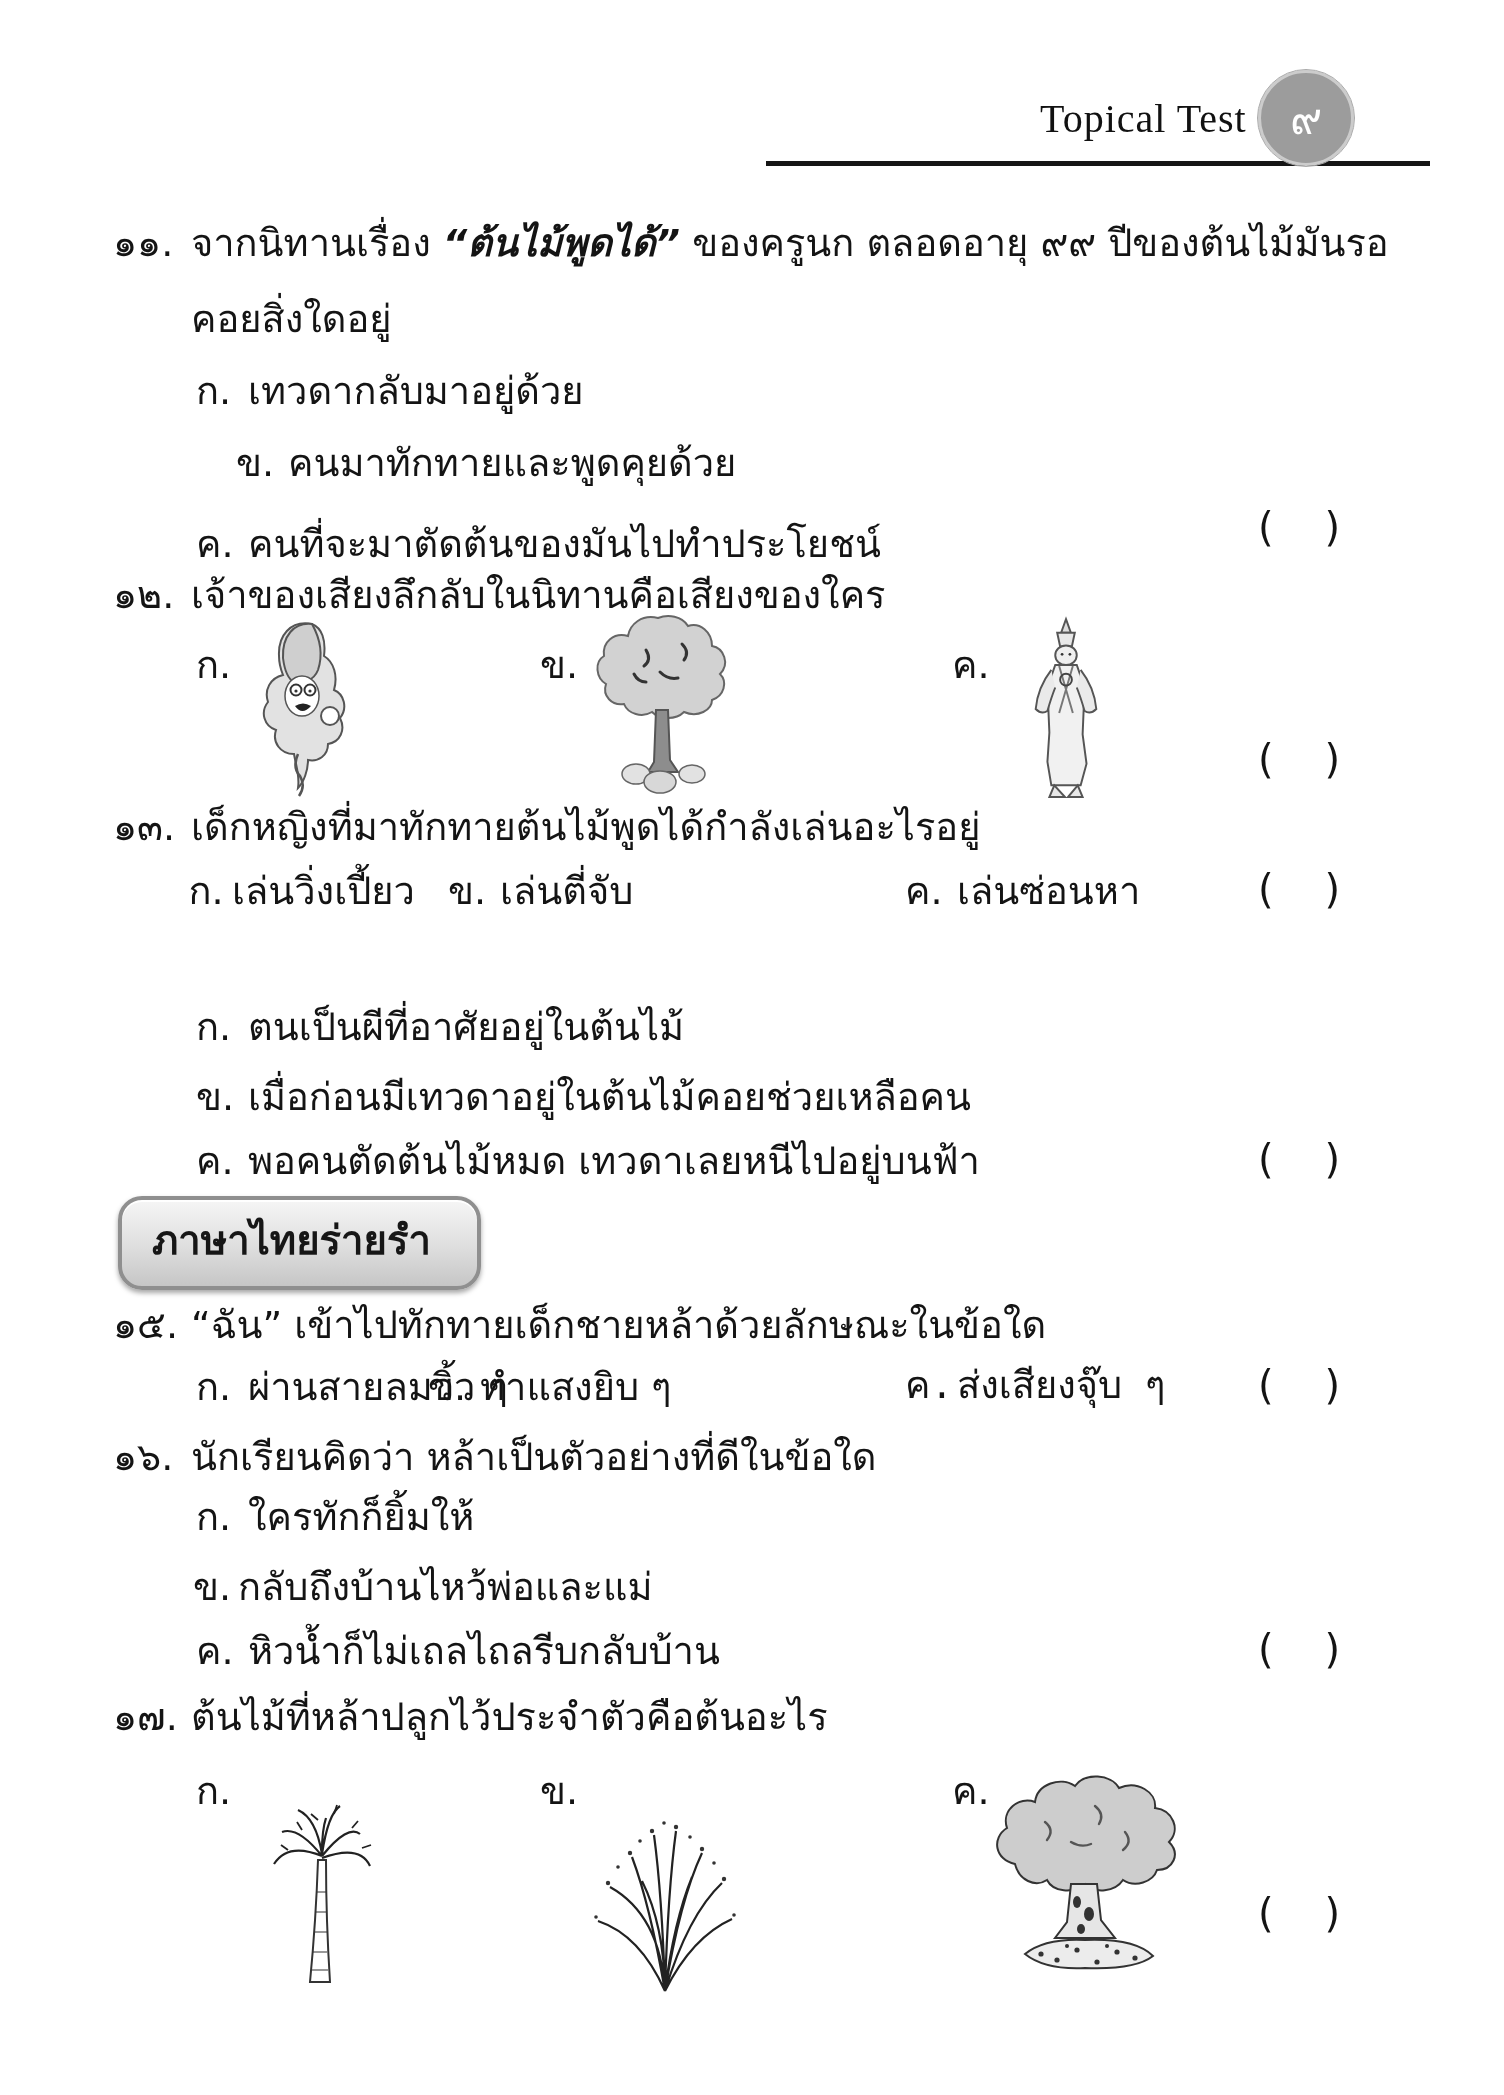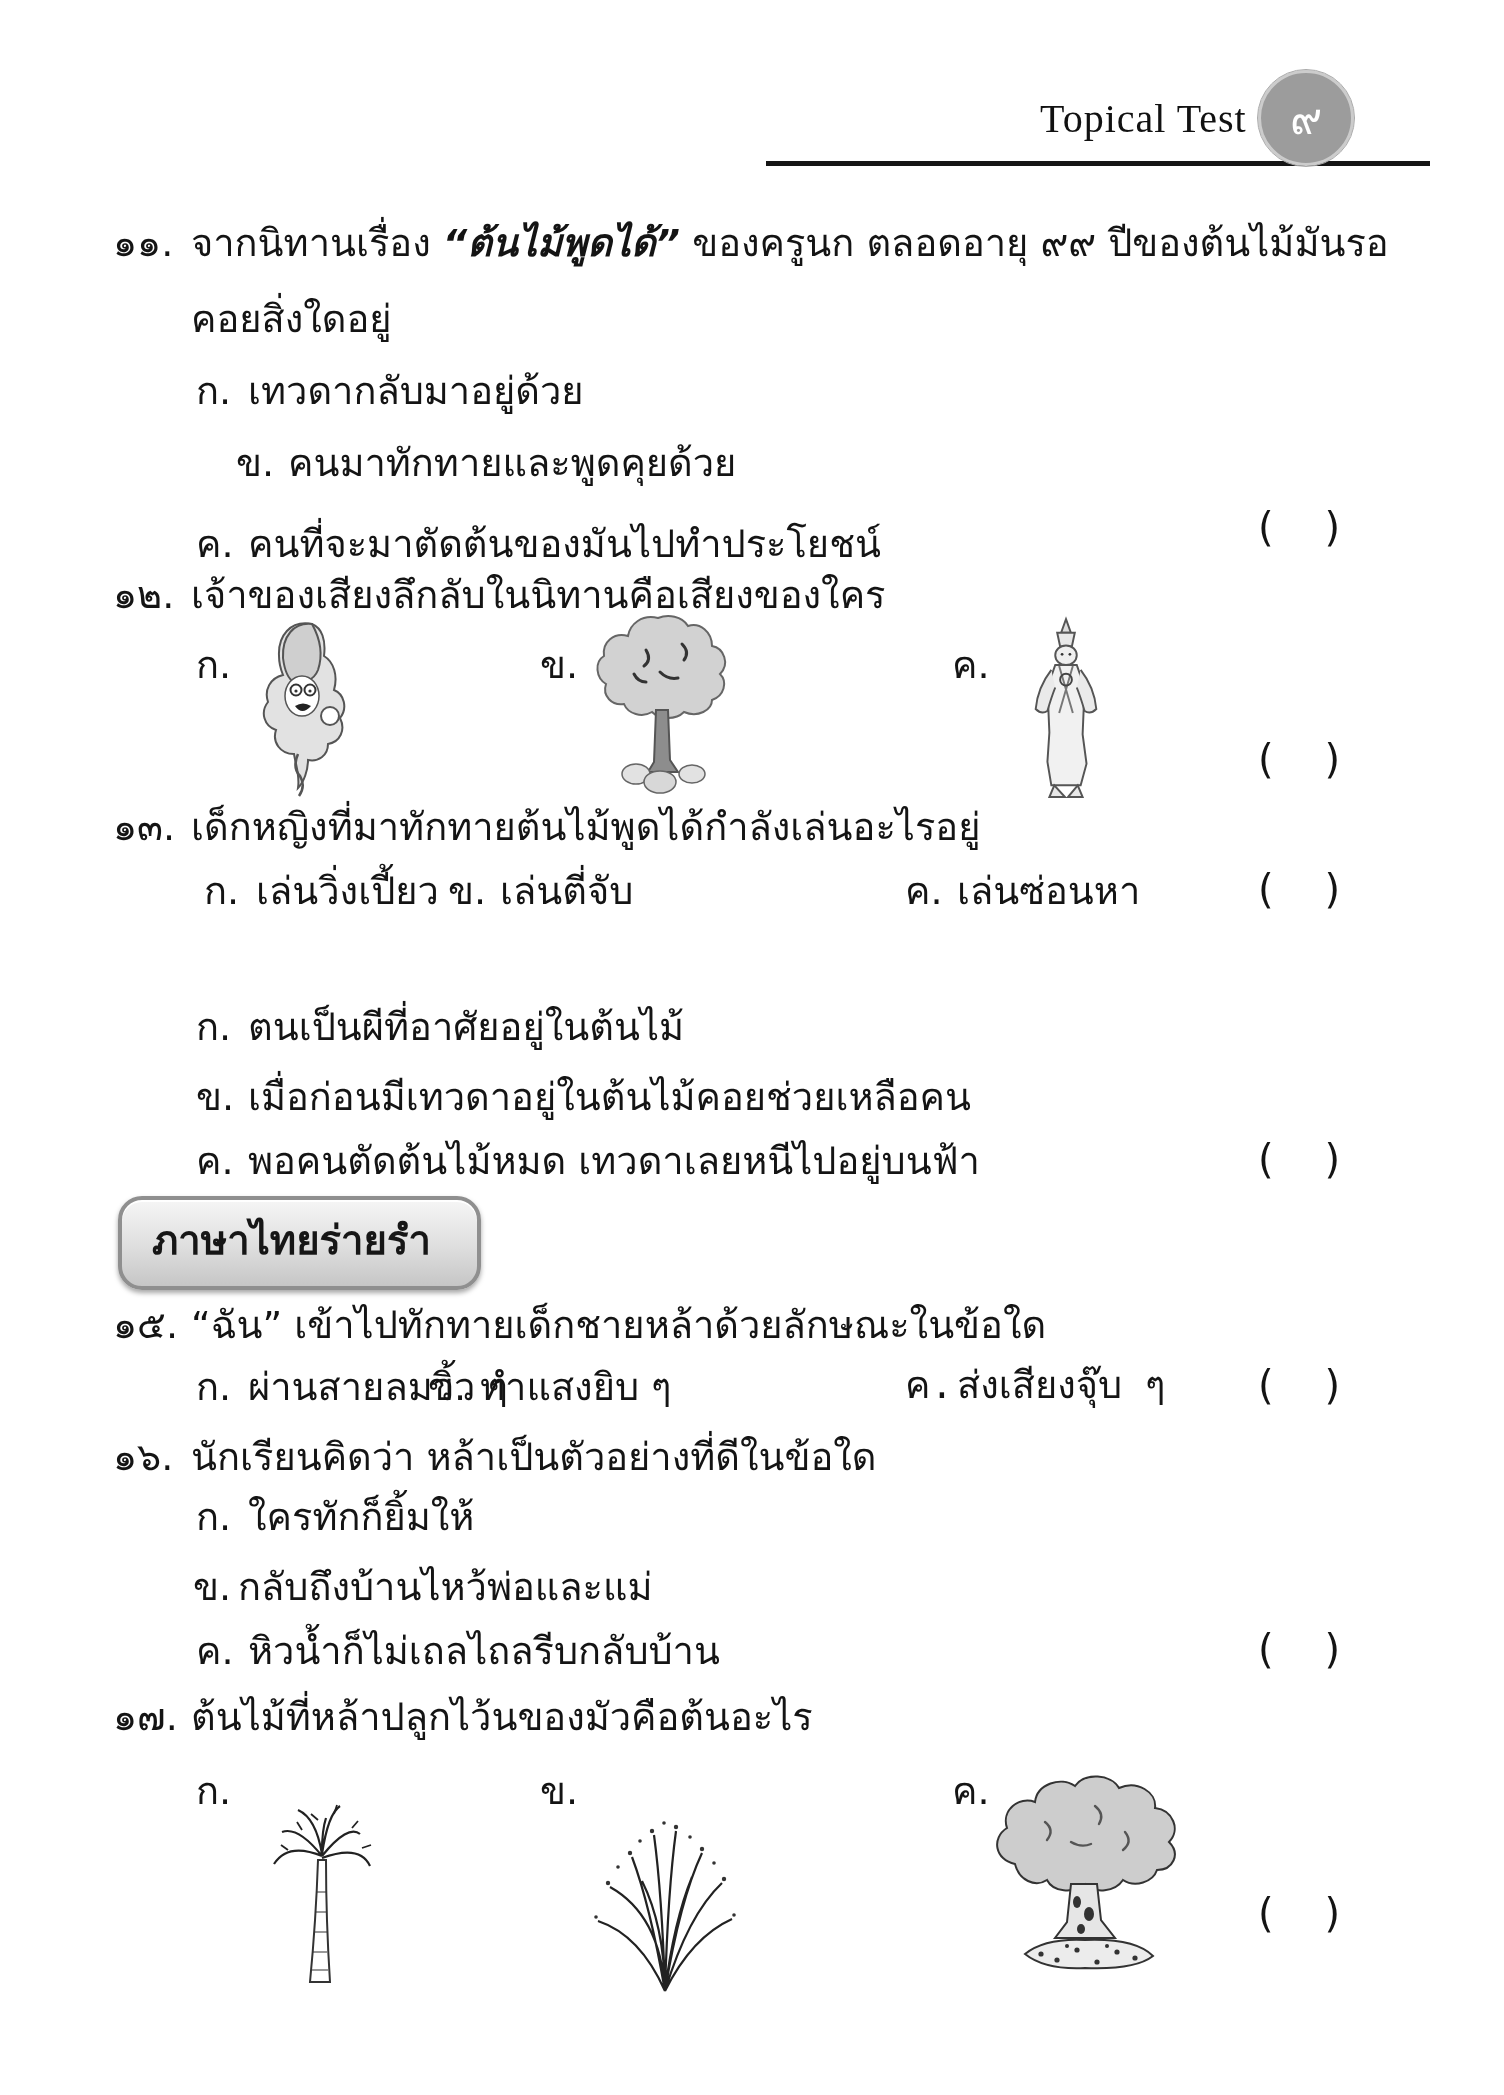--- a/index.html
+++ b/index.html
@@ -105,21 +105,21 @@
   </div>
 
   <div class="answer" style="top:736px;">
     <span>(</span>
       <span>)</span>
   </div>
 
   <div class="t" style="left:113px;top:804px;">
     <span class="qnum">๑๓.</span><span>เด็กหญิงที่มาทักทายต้นไม้พูดได้กำลังเล่นอะไรอยู่</span>
   </div>
-  <div class="t" style="left:204px;top:868px;">
+  <div class="t" style="left:180px;top:868px;text-align:center;">
     <span class="optletter">ก.</span><span>เล่นวิ่งเปี้ยว</span>
   </div>
   <div class="t" style="left:448px;top:868px;">
     <span class="optletter">ข.</span><span>เล่นตี่จับ</span>
   </div>
   <div class="t" style="left:905px;top:868px;">
     <span class="optletter">ค.</span><span>เล่นซ่อนหา</span>
   </div>
   <div class="answer" style="top:866px;">
     <span>(</span>
@@ -172,21 +172,21 @@
   </div>
   <div class="t" style="left:196px;top:1628px;">
     <span class="optletter">ค.</span><span>หิวน้ำก็ไม่เถลไถลรีบกลับบ้าน</span>
   </div>
   <div class="answer" style="top:1626px;">
     <span>(</span>
       <span>)</span>
   </div>
 
   <div class="t" style="left:113px;top:1694px;">
-    <span class="qnum">๑๗.</span><span>ต้นไม้ที่หล้าปลูกไว้นของมัวคือต้นอะไร</span>
+    <span class="qnum">๑๗.</span><span>ต้นไม้ที่หล้าปลูกไว้ประจำตัวคือต้นอะไร</span>
   </div>
   <div class="t" style="left:196px;top:1768px;">ก.</div>
   <div class="t" style="left:540px;top:1768px;">ข.</div>
   <div class="t" style="left:952px;top:1768px;">ค.</div>
 
   <div class="img" style="left:268px;top:1800px;">
     <svg width="110" height="185" viewBox="0 0 110 185">
       <path d="M50 60 Q48 120 42 182 L62 182 Q58 120 58 60 Z" fill="#ffffff" stroke="#333" stroke-width="2"></path>
       <path d="M48 92 h10 M47 112 h12 M46 132 h13 M45 152 h14 M44 170 h16" stroke="#333" stroke-width="1.2"></path>
       <path d="M54 56 Q20 42 6 64 M54 56 Q30 26 14 32 M54 54 Q48 18 30 10 M54 54 Q60 14 72 6 M54 56 Q80 24 92 34 M54 58 Q92 44 102 66 M54 52 Q54 30 58 18" fill="none" stroke="#222" stroke-width="2.2"></path>

